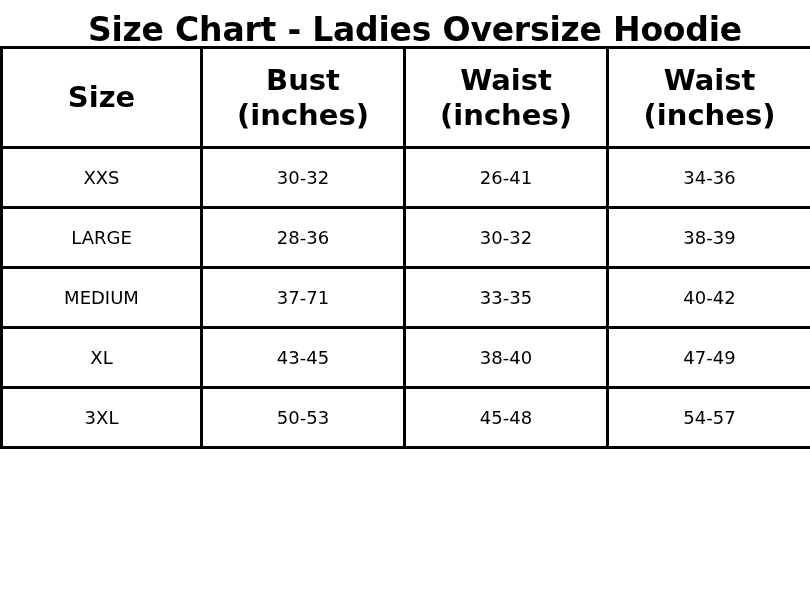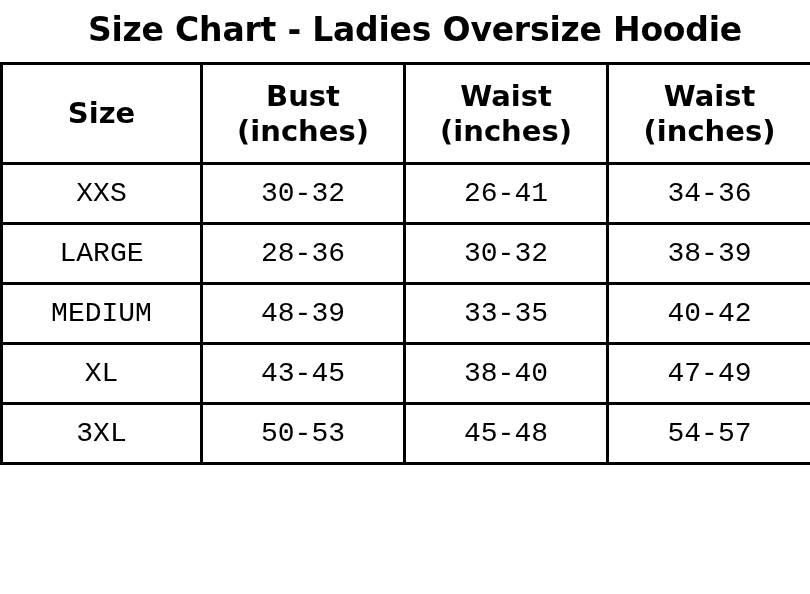--- a/index.html
+++ b/index.html
@@ -16,21 +16,21 @@
   }
   .chart-wrap {
     width: 810px;
     height: 594px;
     box-sizing: border-box;
     display: flex;
     flex-direction: column;
   }
   .chart-title {
     flex: 0 0 auto;
-    height: 62px;
+    height: 46px;
     line-height: 60px;
     text-align: center;
     font-size: 33px;
     font-weight: bold;
     letter-spacing: -0.2px;
     white-space: nowrap;
     margin-left: 20px;
   }
   table.size-table {
     border-collapse: collapse;
@@ -45,23 +45,22 @@
     padding: 0;
   }
   table.size-table thead th {
     height: 97px;
     font-size: 29px;
     font-weight: bold;
     line-height: 1.18;
   }
   table.size-table tbody td {
     height: 57px;
-    font-size: 28px;
+    font-size: 18px;
     font-weight: normal;
-    font-family: Liberation Mono, monospace;
   }
   col.c-size { width: 200px; }
   col.c-bust { width: 203px; }
   col.c-waist { width: 203px; }
   col.c-hips { width: 204px; }
   .hdr-line { display: block; }
 </style>
 </head>
 <body>
 
@@ -103,21 +102,21 @@
         <td>34-36</td>
       </tr>
       <tr>
         <td>LARGE</td>
         <td>28-36</td>
         <td>30-32</td>
         <td>38-39</td>
       </tr>
       <tr>
         <td>MEDIUM</td>
-        <td>48-39</td>
+        <td>37-71</td>
         <td>33-35</td>
         <td>40-42</td>
       </tr>
       <tr>
         <td>XL</td>
         <td>43-45</td>
         <td>38-40</td>
         <td>47-49</td>
       </tr>
       <tr>

